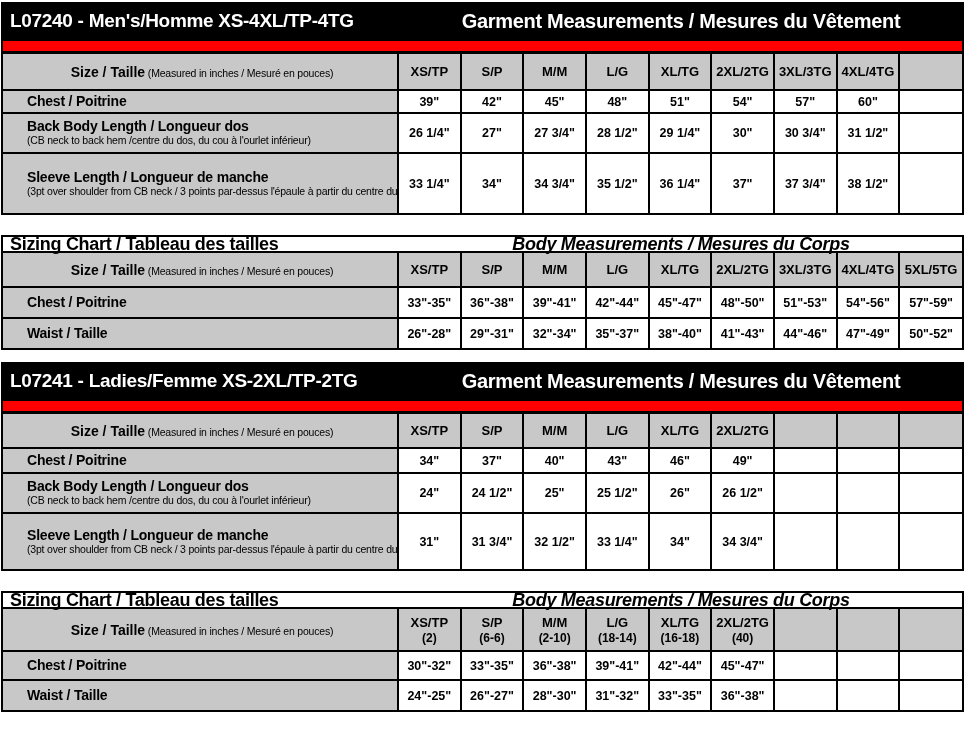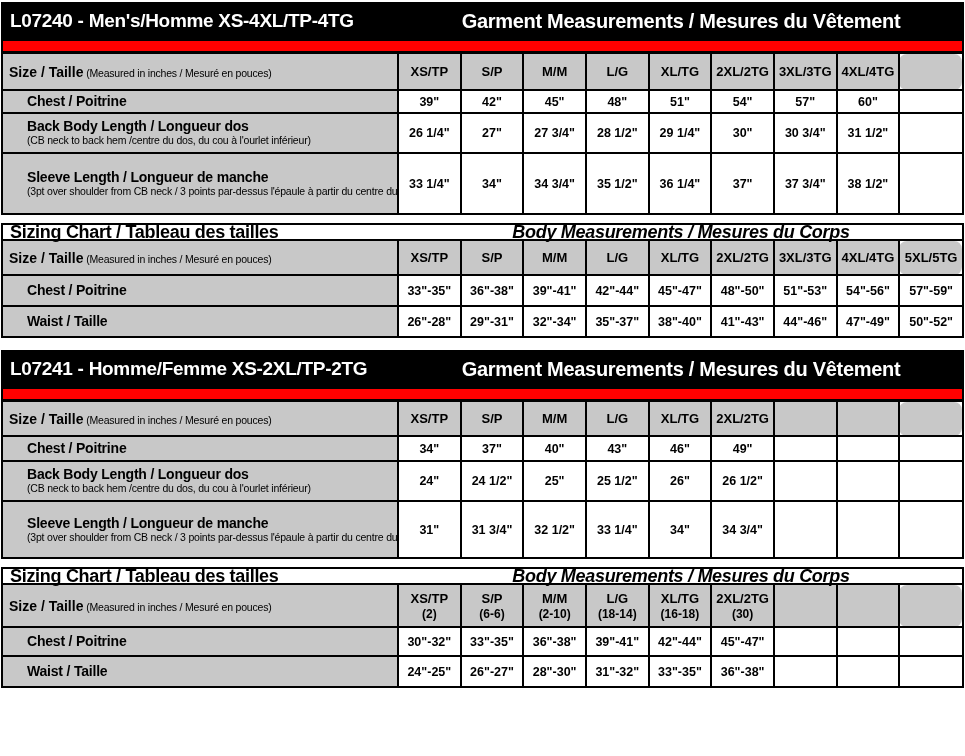--- a/index.html
+++ b/index.html
@@ -6,46 +6,46 @@
     --black:#000000; --white:#ffffff; --red:#ff0000; --gray:#c8c8c8;
   }
   *{box-sizing:border-box;}
   html,body{margin:0;padding:0;background:var(--white);}
   body{
     width:965px;height:756px;overflow:hidden;
     font-family:"Liberation Sans","DejaVu Sans",sans-serif;
     color:var(--black);
     padding:2px 1px 0 1px;
   }
-  .tbl-block{border:2px solid var(--black);margin-bottom:8px;background:var(--white);}
+  .tbl-block{border:2px solid var(--black);margin-bottom:20px;background:var(--white);}
   .tbl-block.gap-lg{margin-bottom:12px;}
 
   
   .title-bar{display:flex;align-items:center;}
   .title-bar.dark{background:var(--black);color:var(--white);height:34px;}
   .title-bar.light{background:var(--white);color:var(--black);height:16px;border-bottom:2px solid var(--black);}
   .title-left{width:397px;padding-left:7px;font-weight:bold;font-size:19px;letter-spacing:-0.3px;white-space:nowrap;}
   .title-bar.light .title-left{font-size:18px;}
   .title-right{flex:1;text-align:center;font-weight:bold;font-size:20px;letter-spacing:-0.3px;white-space:nowrap;}
   .title-bar.light .title-right{font-size:18px;font-style:italic;}
 
   
   .red-stripe{height:16px;background:var(--red);border-top:3px solid var(--black);border-bottom:3px solid var(--black);}
 
   
   table.size-grid{border-collapse:collapse;table-layout:fixed;width:100%;}
   table.size-grid td{border:2px solid var(--black);padding:0 2px;vertical-align:middle;overflow:hidden;}
   table.size-grid td:first-child{border-left:none;}
-  table.size-grid td:last-child{border-right:none;border-radius:8px;}
+  table.size-grid td:last-child{border-right:none;}
   table.size-grid tr:first-child td{border-top:none;}
   table.size-grid tr:last-child td{border-bottom:none;}
   col.col-label{width:395px;}
 
   tr.hdr td{background:var(--gray);text-align:center;font-weight:bold;font-size:13px;}
-  tr.hdr td.label-cell{text-align:left;padding-left:6px;}
+  tr.hdr td.label-cell{text-align:center;padding-left:6px;}
   .lbl-bold{font-weight:bold;font-size:14px;}
   .lbl-note{font-weight:normal;font-size:10.5px;letter-spacing:-0.2px;}
   .col-line2{font-weight:bold;font-size:12px;margin-top:1px;}
 
   tr.datarow td{background:var(--white);text-align:center;font-weight:bold;font-size:12.5px;white-space:nowrap;}
   tr.datarow td.label-cell{background:var(--gray);text-align:left;padding-left:24px;}
   .row-label{font-weight:bold;font-size:14px;line-height:1.15;letter-spacing:-0.2px;}
   .row-note{font-weight:normal;font-size:10.5px;line-height:1.25;letter-spacing:-0.2px;}
 
   
@@ -231,21 +231,21 @@
           <td>44"-46"</td>
           <td>47"-49"</td>
           <td>50"-52"</td>
         </tr>
       </tbody>
   </table>
 </div>
 
 <div class="tbl-block tbl-2">
   <div class="title-bar dark">
-    <span class="title-left">L07241 - Homme/Femme XS-2XL/TP-2TG</span>
+    <span class="title-left">L07241 - Ladies/Femme XS-2XL/TP-2TG</span>
     <span class="title-right">Garment Measurements / Mesures du Vêtement</span>
   </div>
   <div class="red-stripe"></div>
   <table class="size-grid">
     <colgroup>
         <col class="col-label">
         <col>
         <col>
         <col>
         <col>
@@ -370,21 +370,21 @@
           <td>
             <div>L/G</div>
             <div class="col-line2">(18-14)</div>
           </td>
           <td>
             <div>XL/TG</div>
             <div class="col-line2">(16-18)</div>
           </td>
           <td>
             <div>2XL/2TG</div>
-            <div class="col-line2">(30)</div>
+            <div class="col-line2">(40)</div>
           </td>
           <td>
             <div></div>
           </td>
           <td>
             <div></div>
           </td>
           <td>
             <div></div>
           </td>

